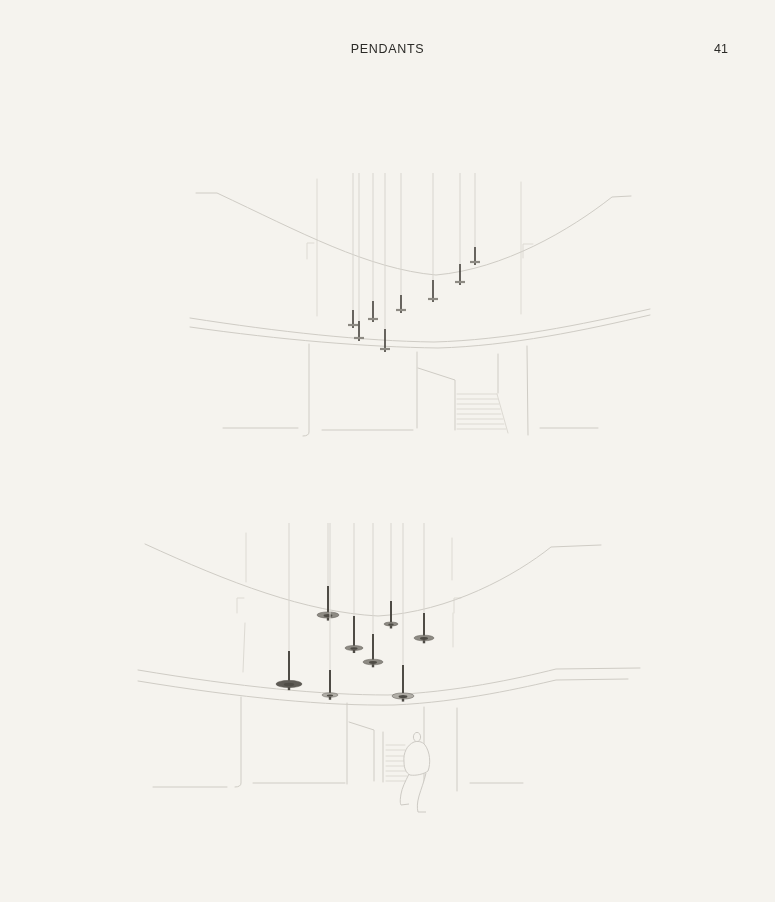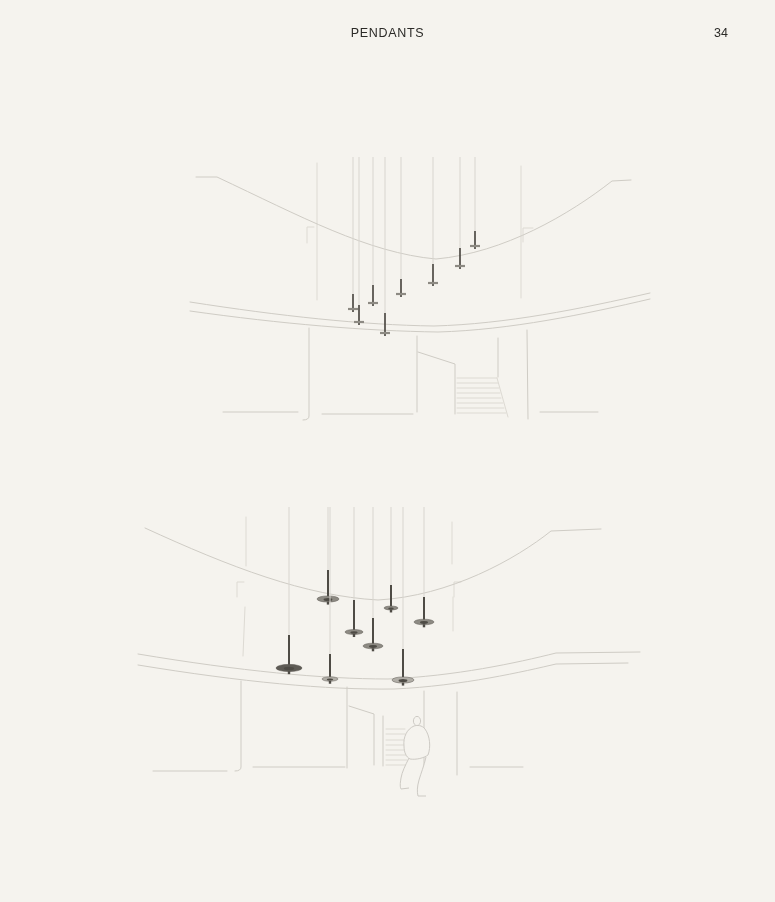--- a/index.html
+++ b/index.html
@@ -2,21 +2,21 @@
 <html style="--bg: #f5f3ee; --text: #2b2a27; --line: #cfccc5; --line_light: #dddad3; --cord: #d8d5cf; --rod: #4e4b45; --disc_mid: #8d8a83; --disc_dark: #5e5b55; --disc_light: #b1aea7; --figure: #cdcac4;"><head>
 <meta charset="utf-8">
 <style>
   html,body{margin:0;padding:0;}
   body{
     width:775px;height:902px;
     background:var(--bg,#f5f3ee);
     font-family:"Liberation Sans",sans-serif;
     overflow:hidden;
   }
-  .page{position:relative;width:775px;height:694px;background:var(--bg);}
+  .page{position:relative;width:775px;height:694px;background:var(--bg);margin-top:16px;}
   .hdr-title{
     position:absolute;top:26px;left:0;width:100%;
     text-align:center;font-size:12.5px;letter-spacing:.7px;
     color:var(--text,#2b2a27);
   }
   .hdr-num{
     position:absolute;top:26px;right:47px;
     font-size:12.5px;color:var(--text,#2b2a27);
   }
   svg{position:absolute;left:0;display:block;}
@@ -26,21 +26,21 @@
   .ln-lt{stroke:var(--line_light,#dddad3);fill:none;stroke-width:1;stroke-linecap:round;}
   .fig path,.fig ellipse{stroke:var(--figure,#cdcac4);fill:var(--bg,#f5f3ee);stroke-width:1;stroke-linejoin:round;}
   .fig .open{fill:var(--bg,#f5f3ee);}
 </style>
 </head>
 <body>
 
 <div class="page">
 
   <div class="hdr-title">PENDANTS</div>
-  <div class="hdr-num">34</div>
+  <div class="hdr-num">41</div>
 
   <svg id="sketch-far" viewBox="0 140 775 310" xmlns="http://www.w3.org/2000/svg">
     <g class="ln-lt">
       <path d="M317,163 L317,300"></path>
       <path d="M521,166 L521,298"></path>
       <path d="M314,227 L307,227 L307,243"></path>
       <path d="M523,242 L523,228 L533,228"></path>
       <path d="M457,378 H497 M457,383 H498 M457,388 H499 M457,393 H500 M457,398 H501 M457,403 H503 M457,408 H504 M457,413 H506 M497,378 L508,417"></path>
     </g>
     <g class="ln">

